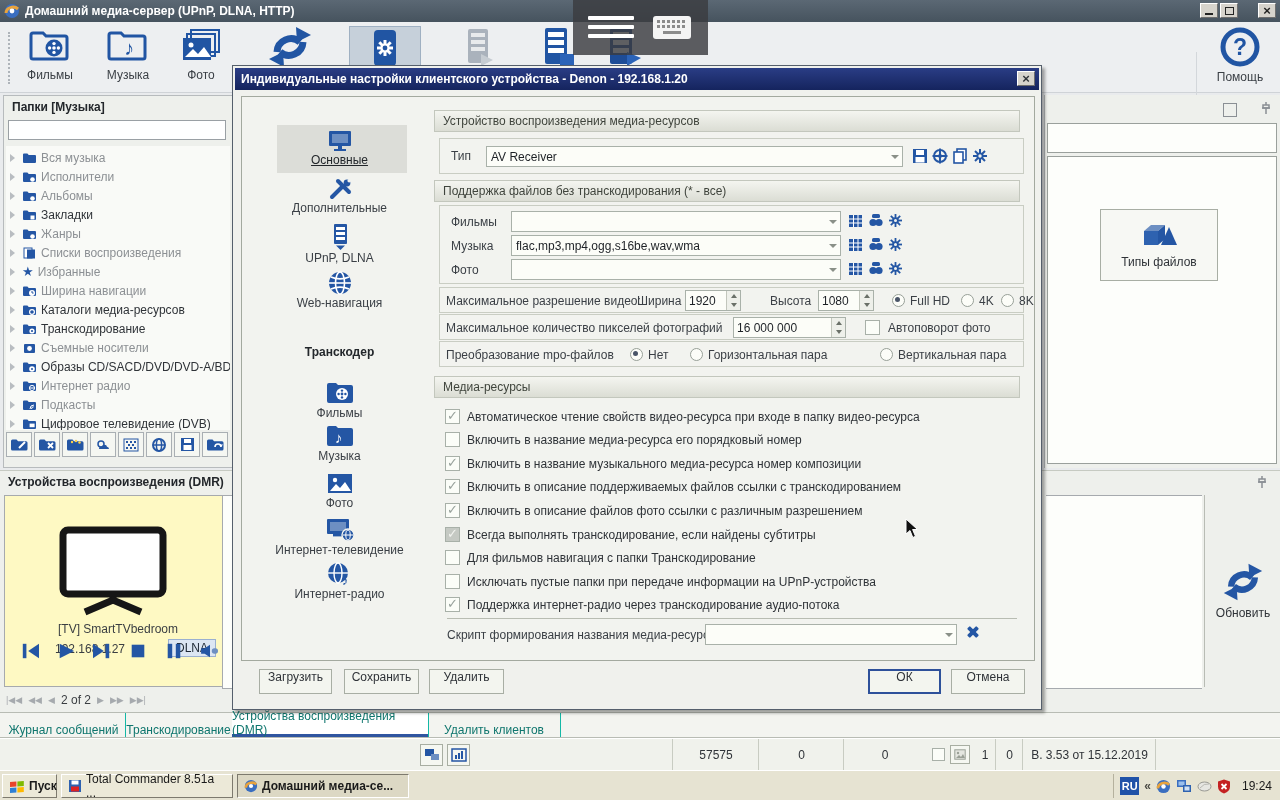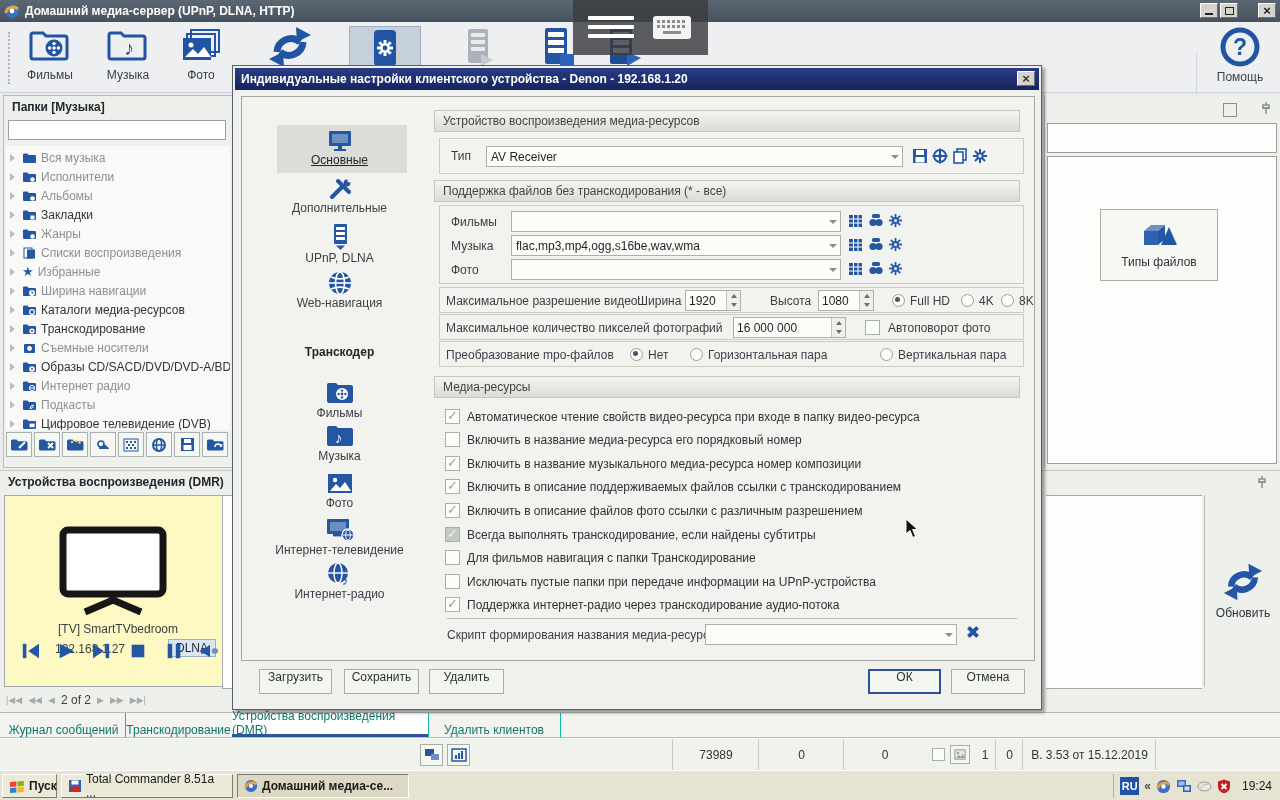--- a/index.html
+++ b/index.html
@@ -645,21 +645,21 @@
         </svg>
       </span>
     <span class="stbtn" style="left:447px">
         <svg width="16" height="14" viewBox="0 0 16 14">
           <rect x="1" y="1" width="14" height="12" fill="none" stroke="#2456a4" stroke-width="1.5"></rect>
           <rect x="4" y="7" width="2" height="4" fill="#2456a4"></rect>
           <rect x="7" y="5" width="2" height="6" fill="#2456a4"></rect>
           <rect x="10" y="3" width="2" height="8" fill="#2456a4"></rect>
         </svg>
       </span>
-    <span class="scell" style="left:672px;width:86px">73989</span>
+    <span class="scell" style="left:672px;width:86px">57575</span>
     <span class="scell" style="left:758px;width:85px">0</span>
     <span class="scell" style="left:843px;width:82px">0</span>
     <span class="stchk" style="left:932px"></span>
     <span class="stbtn" style="left:950px;width:20px;height:19px;top:6px">
         <svg width="12" height="11" viewBox="0 0 12 11">
           <rect x="0.8" y="0.8" width="10.4" height="9.4" fill="#e4e6e0" stroke="#9aa096"></rect>
           <circle cx="4" cy="4" r="1.2" fill="#9aa096"></circle>
           <path d="M2 9 l3-3 2 2 2-3 2 4 z" fill="#9aa096"></path>
         </svg>
       </span>

